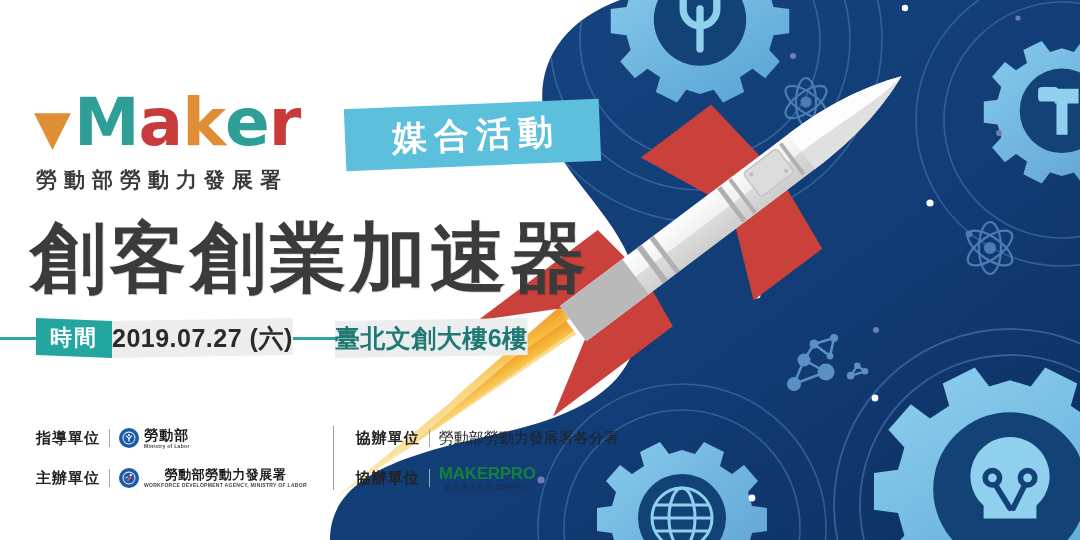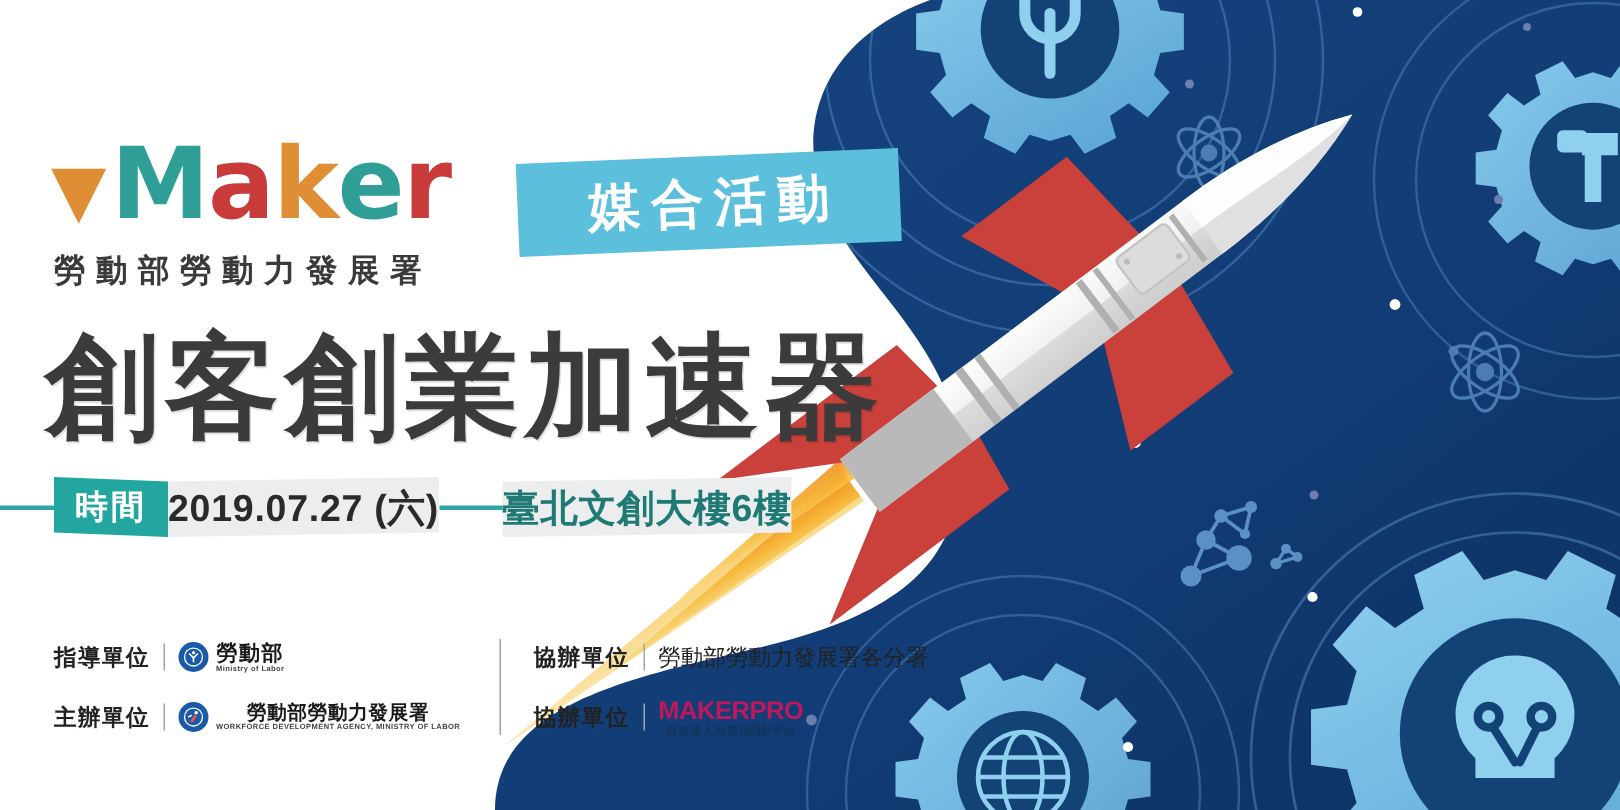--- a/index.html
+++ b/index.html
@@ -67,21 +67,21 @@
   .org{display:flex;align-items:center;gap:5px;}
   .org-mark{width:20px;height:20px;border-radius:50%;background:#1B5AA8;
             display:flex;align-items:center;justify-content:center;flex:0 0 auto;}
   .org-mark.wda{background:#1B5AA8;}
   .org-mark svg{display:block;}
   .org-txt{display:flex;flex-direction:column;line-height:1;}
   .org-cn{font-size:14px;font-weight:bold;color:#1a1a1a;letter-spacing:1px;}
   .org-en{font-size:5px;font-weight:bold;color:#444;letter-spacing:.3px;margin-top:2px;}
   .org-cn.small{font-size:13px;letter-spacing:.5px;}
   .mp-wrap{display:flex;flex-direction:column;line-height:1;}
-  .mp-top{font-size:17px;font-weight:bold;color:#be185d;letter-spacing:-0.3px;}
+  .mp-top{font-size:17px;font-weight:bold;color:#15803d;letter-spacing:-0.3px;}
   .mp-bot{font-size:8px;font-weight:bold;color:#14345E;letter-spacing:.2px;margin-top:2px;}
 </style>
 </head>
 <body>
 
 <div class="banner">
 
   <svg class="layer" viewBox="0 0 1080 540" xmlns="http://www.w3.org/2000/svg">
     <defs>
       <linearGradient id="gdark" x1="0" y1="0" x2="1" y2="1">

